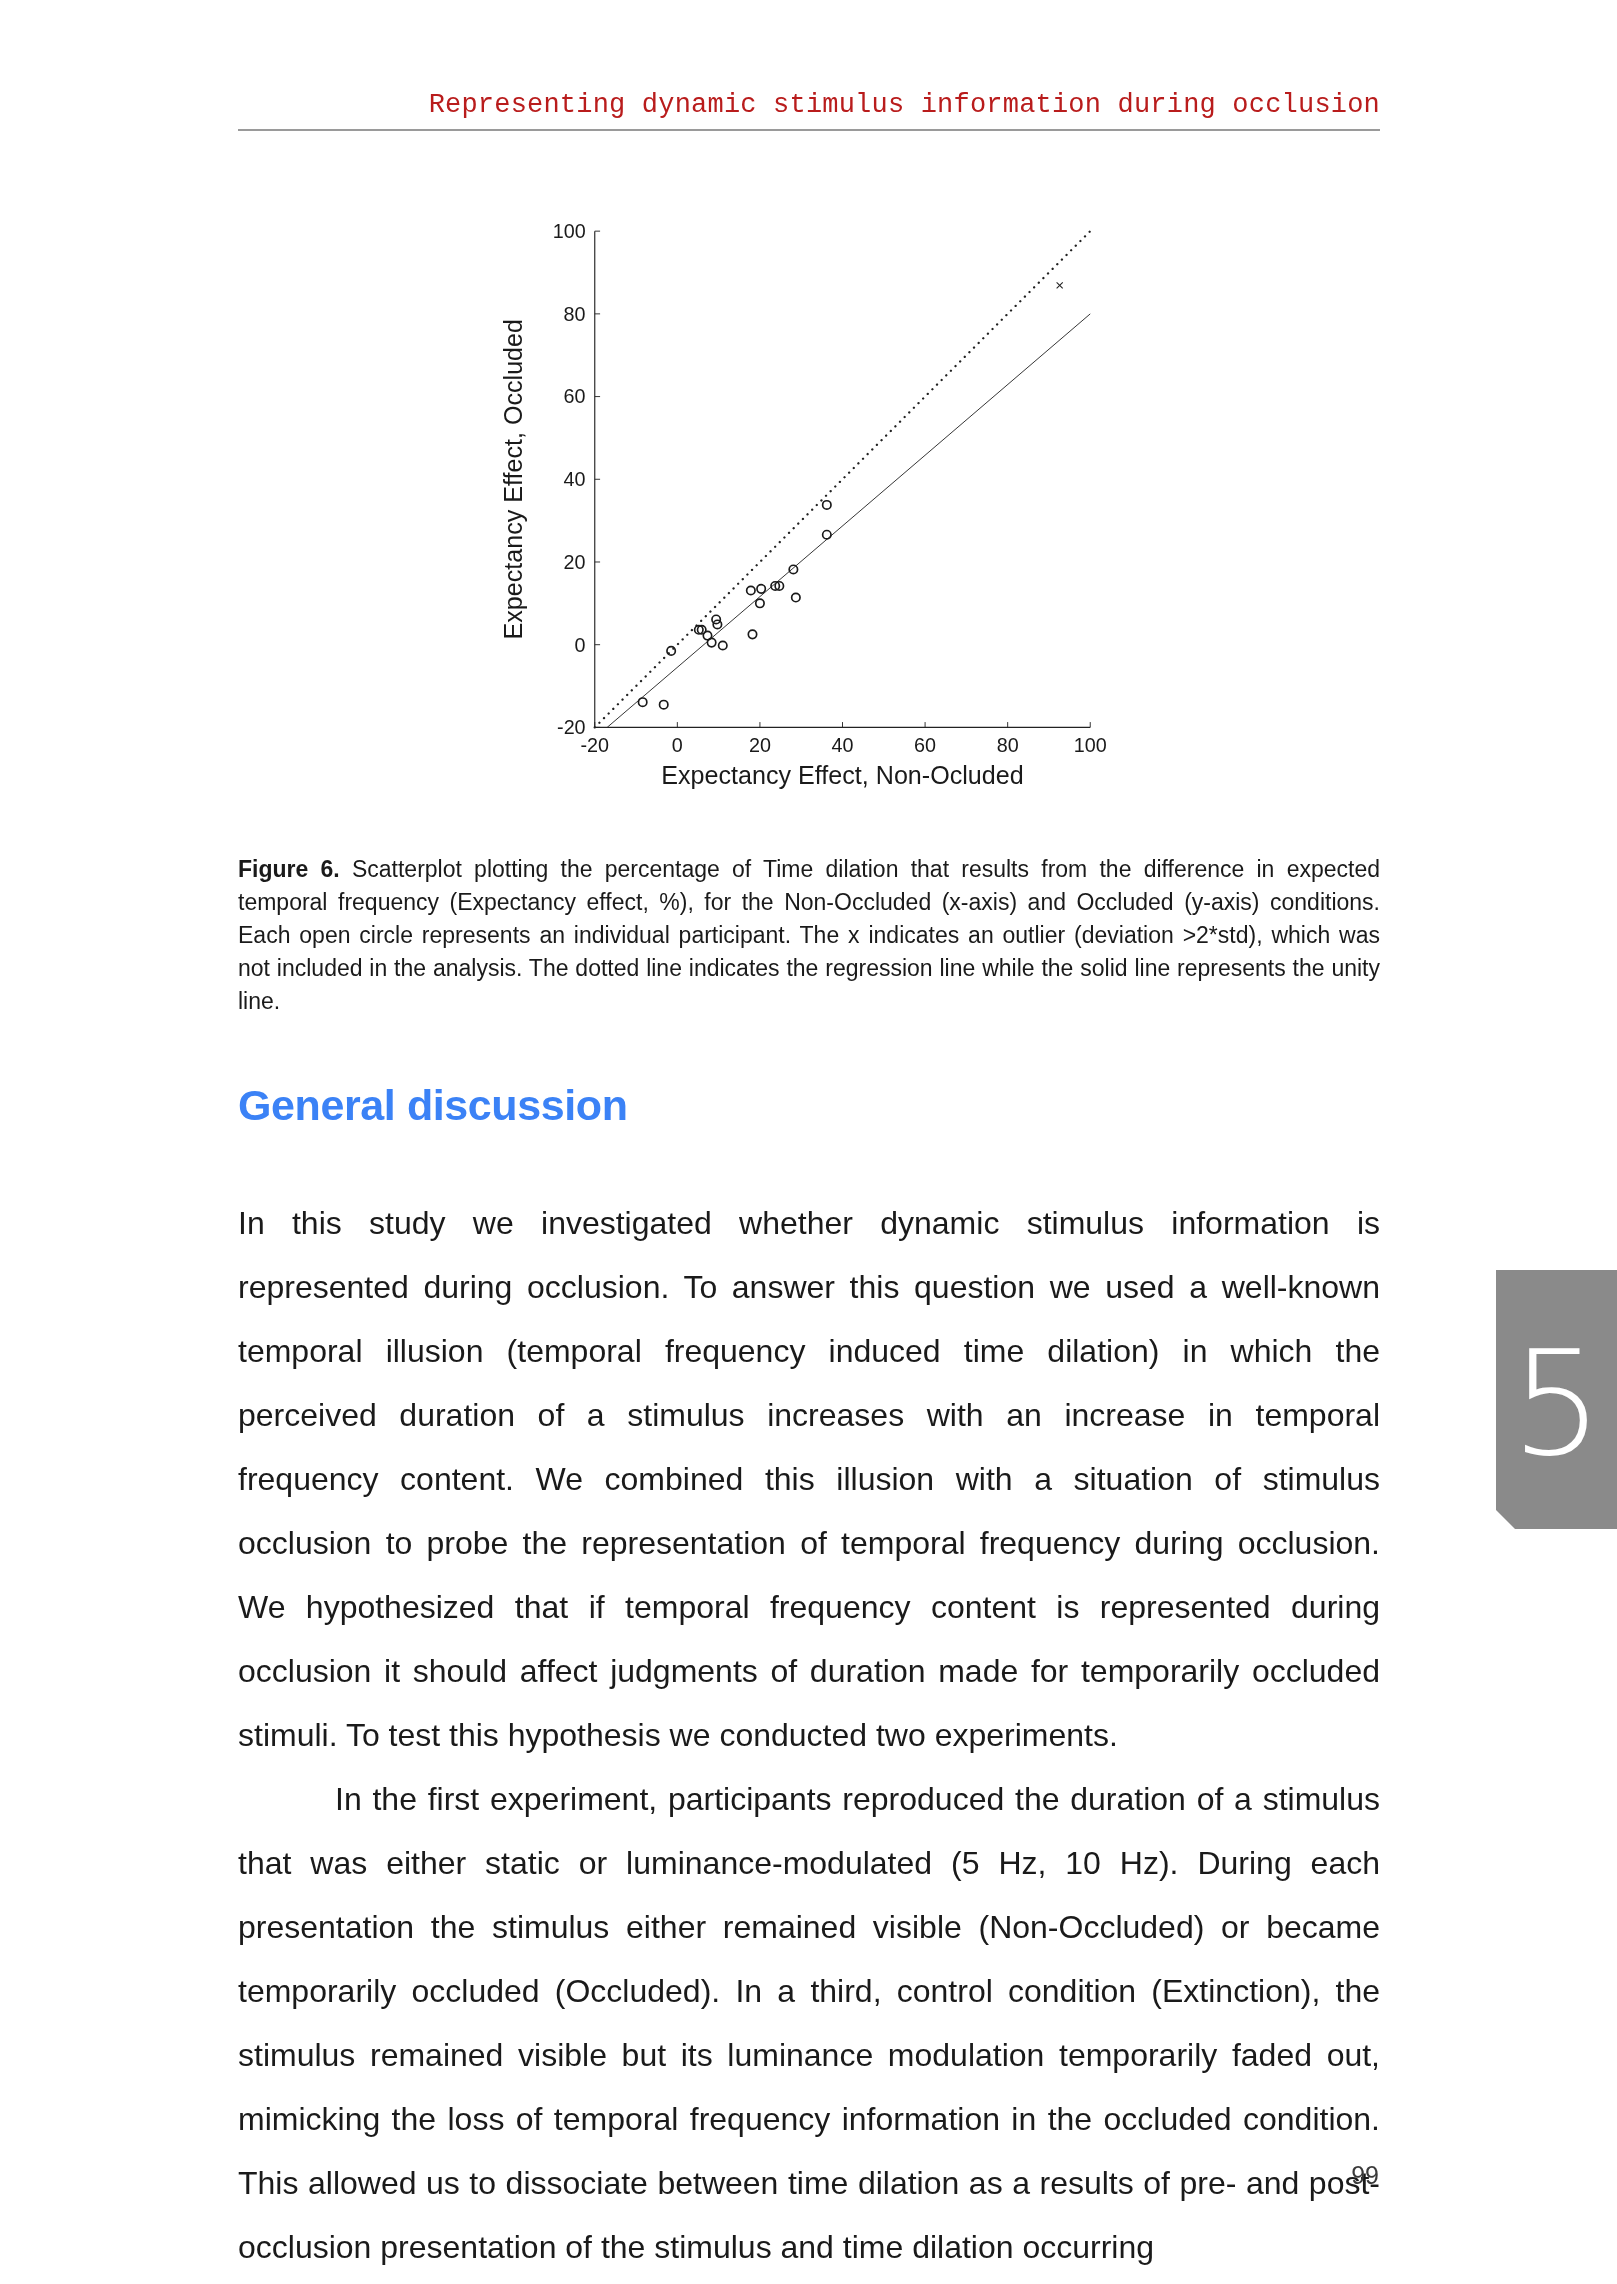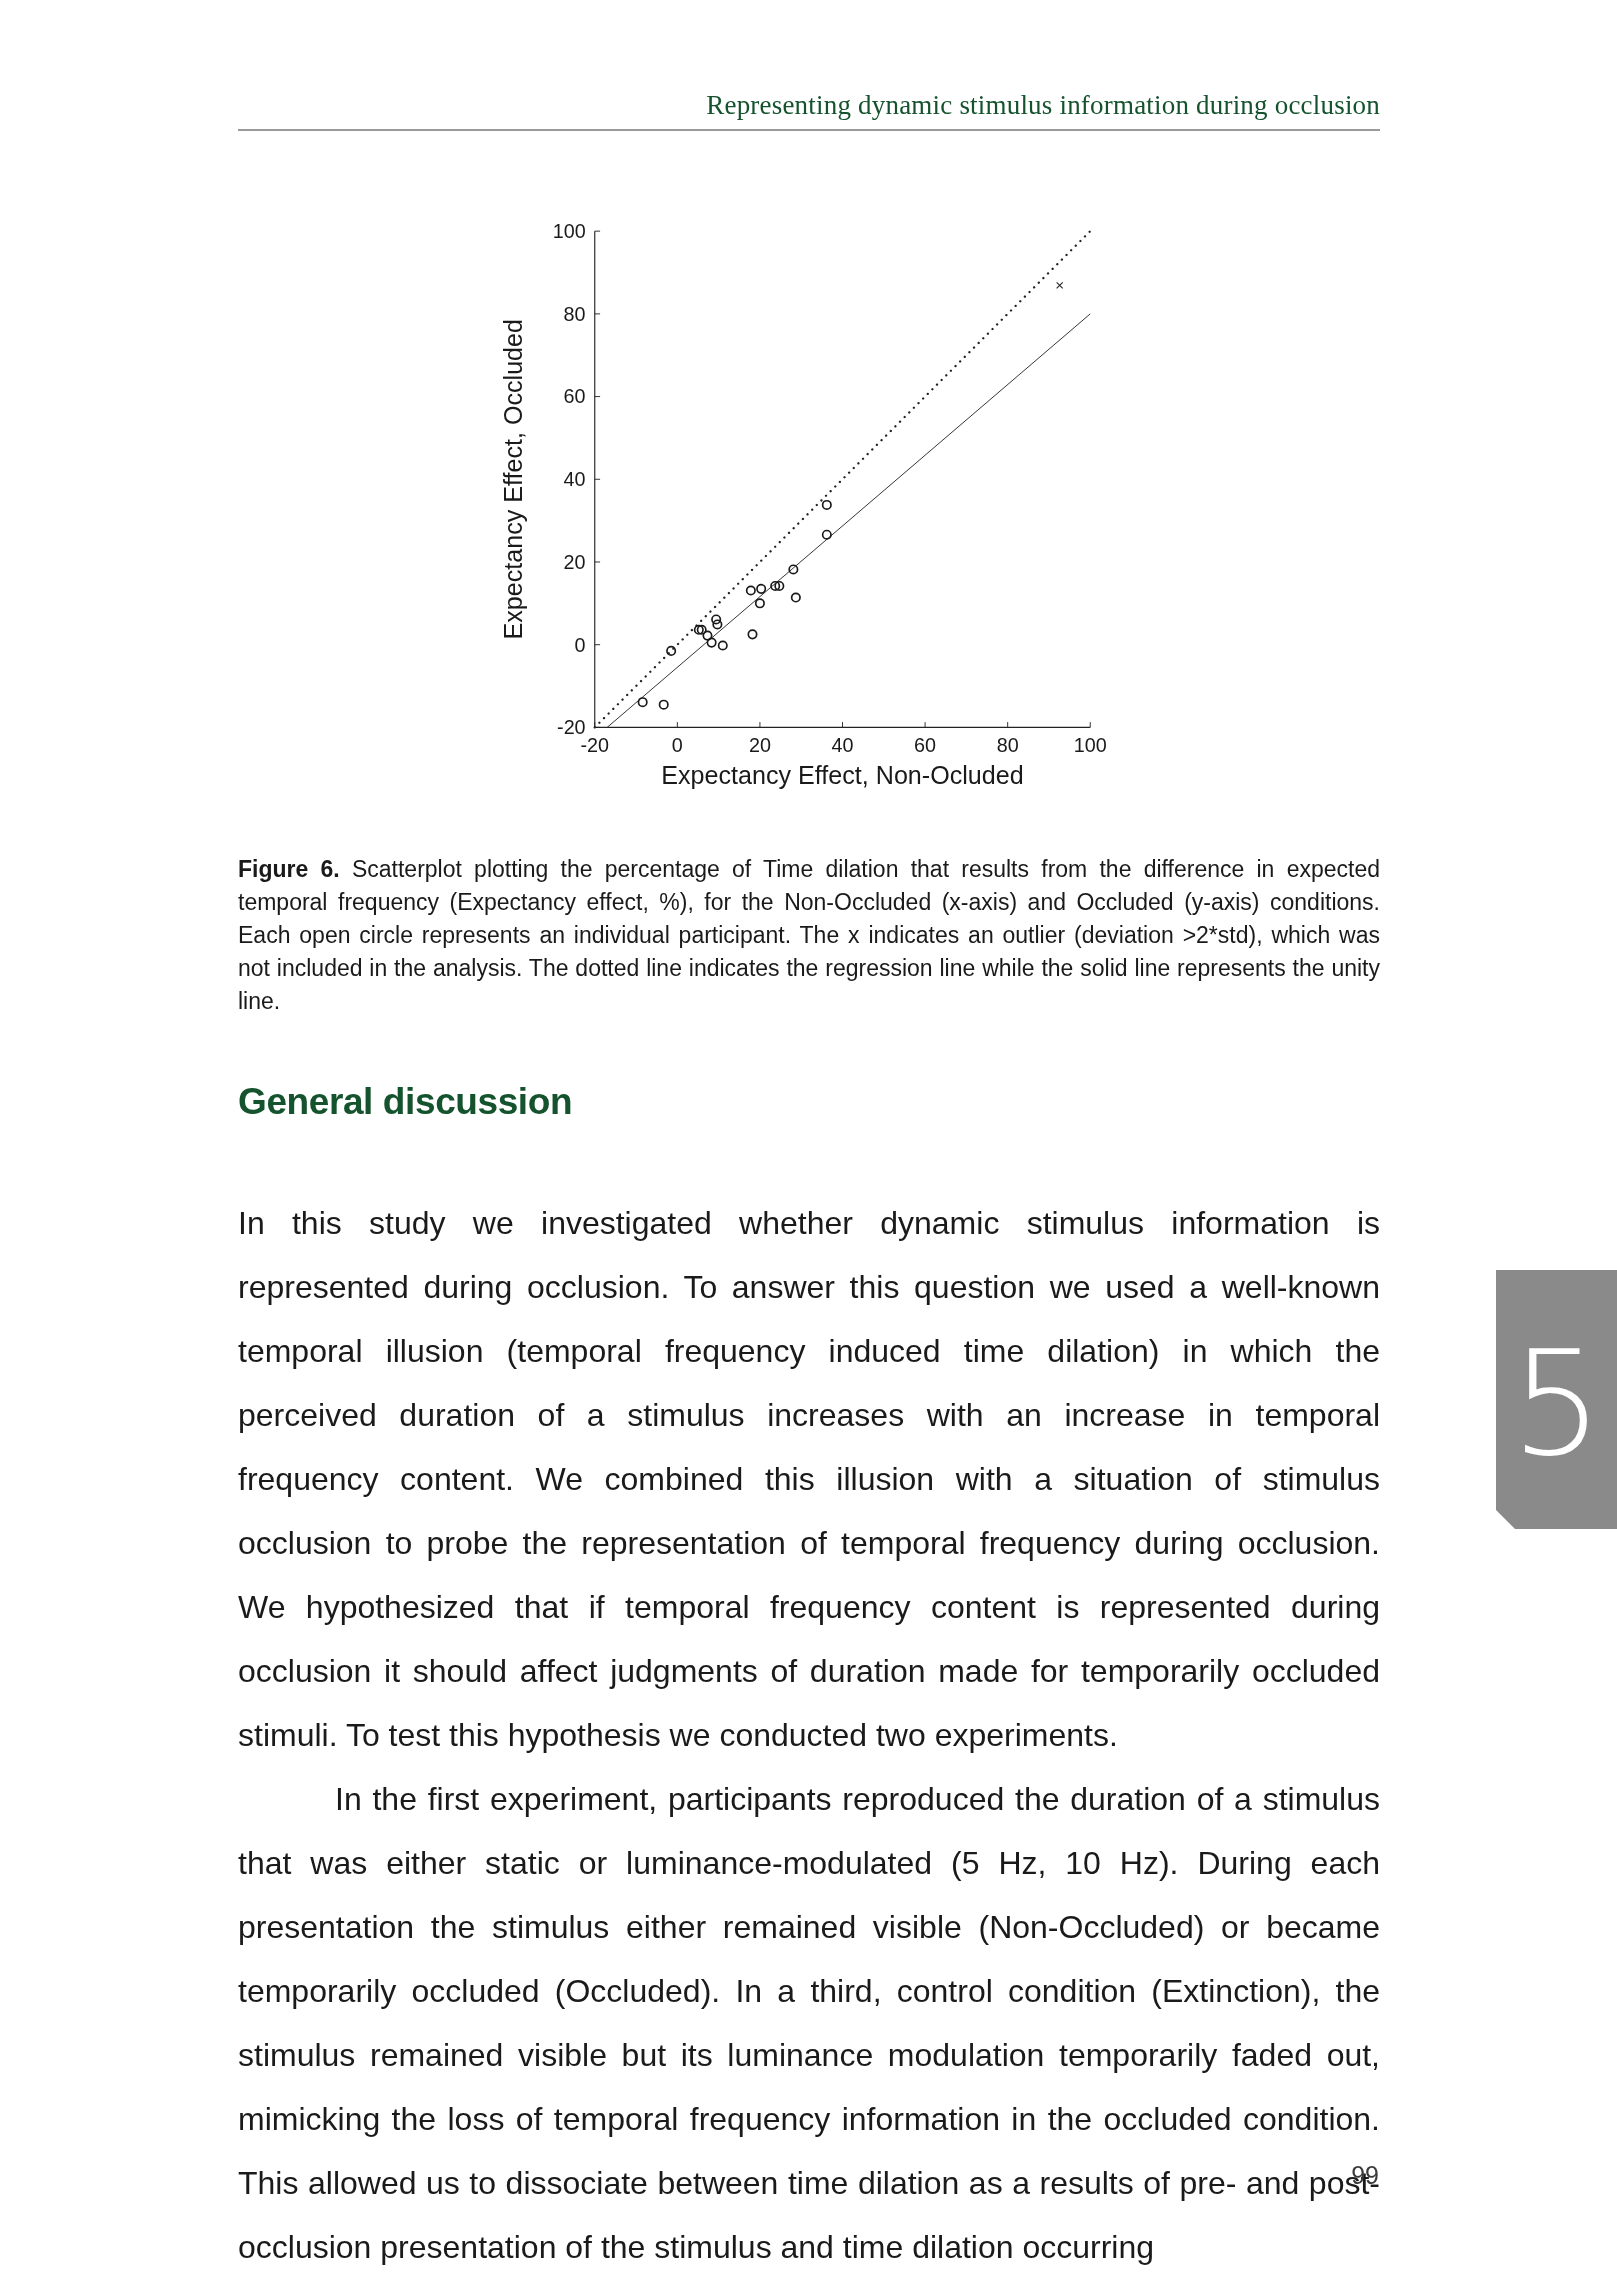--- a/index.html
+++ b/index.html
@@ -1,31 +1,31 @@
 <!DOCTYPE html>
 <html style="font-size:12px"><head>
 <meta charset="utf-8">
 <style>
   html, body { margin: 0; padding: 0; background: #ffffff; }
   body { width: 1618px; height: 2284px; position: relative; overflow: hidden;
          font-family: "Liberation Sans", sans-serif; color: #1a1a1a; }
   .running-head { position: absolute; left: 238px; top: 90px; width: 1142px;
-                  text-align: right; font-size: 27px; color: #14532d;
-                  font-family: Liberation Serif, serif; letter-spacing: 0.2px; }
+                  text-align: right; font-size: 27px; color: #b91c1c;
+                  font-family: Liberation Mono, monospace; letter-spacing: 0.2px; }
   .head-rule { position: absolute; left: 238px; top: 129px; width: 1142px; height: 1.5px;
                background: #9a9a9a; }
   .figure { position: absolute; left: 457px; top: 190px; width: 685px; height: 609px; }
   .figure svg { width: 685px; height: 609px; display: block; }
   .caption { position: absolute; left: 238px; top: 853px; width: 1142px;
              font-size: 23px; line-height: 33px; text-align: justify;
              font-family: "Liberation Sans", sans-serif; color: #1a1a1a; }
   .caption .fig-label { font-weight: bold; }
-  .section-heading { position: absolute; left: 238px; top: 1081px; font-size: 37px;
+  .section-heading { position: absolute; left: 238px; top: 1081px; font-size: 43px;
                      font-weight: bold; font-family: "Liberation Sans", sans-serif;
-                     color: #14532d; letter-spacing: -0.4px; }
+                     color: #3b82f6; letter-spacing: -0.4px; }
   .body-text { position: absolute; left: 238px; top: 1191px; width: 1142px;
                font-size: 32px; line-height: 64px; text-align: justify;
                font-family: "Liberation Sans", sans-serif; color: #1a1a1a; }
   .body-text p { margin: 0; }
   .body-text p.indent { text-indent: 97px; }
   .chapter-tab { position: absolute; left: 1496px; top: 1270px; width: 122px; height: 259px;
                  background: #8a8a8a;
                  clip-path: polygon(0 0, 100% 0, 100% 100%, 19px 100%, 0 240px); }
   .chapter-num { position: absolute; left: 0; top: 0; width: 122px; height: 259px;
                  display: flex; align-items: center; justify-content: center;

